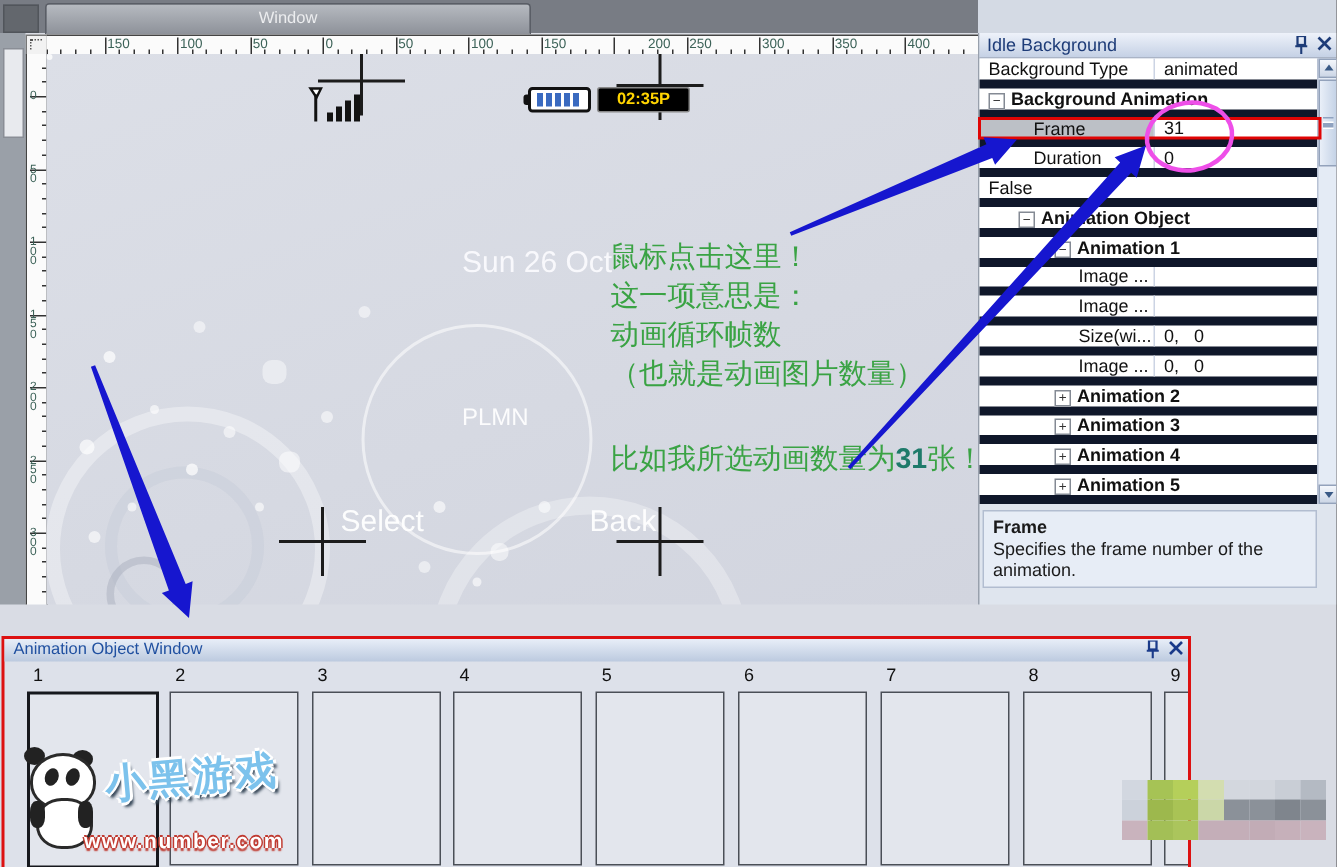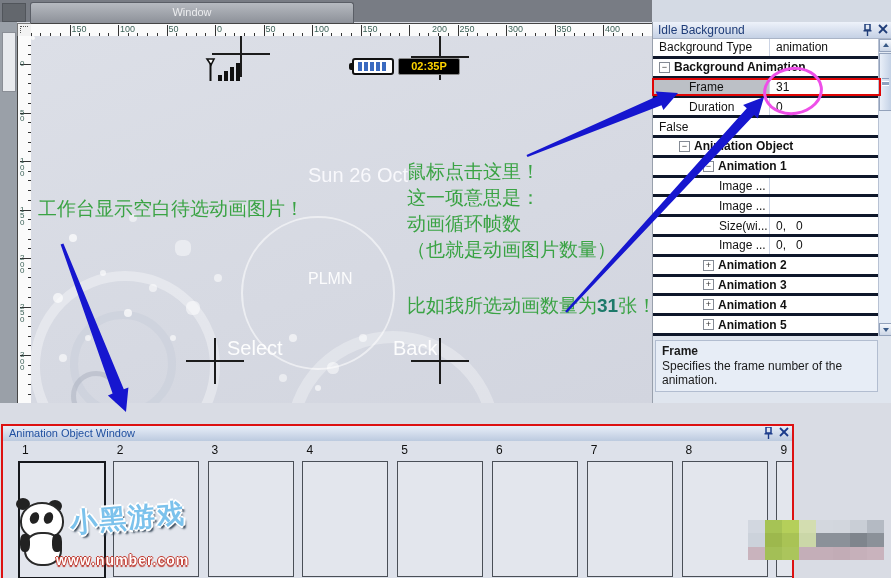--- a/index.html
+++ b/index.html
@@ -57,22 +57,22 @@
   .battery:before{content:"";position:absolute;left:-5px;top:3px;width:3px;height:7px;background:#111;border-radius:2px 0 0 2px;}
   .bbar{position:absolute;top:2px;width:4px;height:9px;background:#3a6ac0;}
   .timebadge{position:absolute;left:46px;top:0;width:62px;height:17px;background:#000;border:1px solid #888;
              border-radius:2px;color:#ffd400;font-size:11px;font-weight:bold;text-align:center;line-height:15px;box-sizing:border-box;}
   
   .rpanel{position:absolute;left:652px;top:22px;width:239px;height:381px;background:#dfe5ee;border-left:1px solid #98a0ac;box-sizing:border-box;}
   .rp-header{position:absolute;left:0;top:0;width:100%;height:17px;background:linear-gradient(#eef2fa,#c5d1e5);
              border-bottom:1px solid #aab4c6;color:#1e3c78;font-size:12px;line-height:16px;padding-left:5px;box-sizing:border-box;}
   .hdr-icons{position:absolute;right:3px;top:2px;display:flex;gap:6px;}
   .pg{position:absolute;left:0;top:17px;width:225px;height:297px;background:#fff;}
-  .pg-row{position:relative;height:19.8px;border-bottom:3px solid #0f172a;box-sizing:border-box;
-          display:flex;align-items:center;font-size:12px;color:#111;}
+  .pg-row{position:relative;height:19.8px;border-bottom:6px solid #0f172a;box-sizing:border-box;
+          display:flex;align-items:flex-end;font-size:12px;color:#111;}
   .pg-label{width:117px;height:100%;display:flex;align-items:center;box-sizing:border-box;border-right:1px solid #ccd4e4;}
   .pg-label.sel{background:#bcc0c6;}
   .pg-value{flex:1;padding-left:6px;white-space:pre;}
   .pg-cat{font-weight:bold;}
   .expander{display:inline-block;width:9px;height:9px;border:1px solid #848a94;background:#fff;color:#333;
             font-size:9px;line-height:8px;text-align:center;font-weight:normal;margin-right:4px;flex:none;}
   .red-box{position:absolute;left:-1px;top:-1px;right:-3px;bottom:-1px;border:2px solid #e00505;z-index:5;pointer-events:none;}
   .pink-ellipse{position:absolute;left:110px;top:-12px;width:54px;height:42px;border:3px solid #ee4fe8;
                 border-radius:50%;transform:rotate(-8deg);z-index:6;pointer-events:none;}
   .scrollbar{position:absolute;left:225px;top:17px;width:14px;height:297px;background:#e4ebf5;border-left:1px solid #b8c2d4;box-sizing:border-box;}
@@ -312,21 +312,20 @@
         <div class="bbar" style="left:28px;"></div>
       </div>
       <div class="timebadge">02:35P</div>
     </div>
 
     <div class="date">Sun 26 Oct</div>
     <div class="plmn">PLMN</div>
     <div class="softkey" style="left:196px;">Select</div>
     <div class="softkey" style="left:362px;">Back</div>
 
-    <div class="ann-green" style="left:7px;top:160px;">工作台显示空白待选动画图片！</div>
     <div class="ann-green" style="left:376px;top:123px;">
         <div>鼠标点击这里！</div>
         <div>这一项意思是：</div>
         <div>动画循环帧数</div>
         <div>（也就是动画图片数量）</div>
       </div>
   </div>
 
   <div class="count-line">
     <span>比如我所选动画数量为</span><span class="count-num">31</span><span>张！</span>
@@ -343,21 +342,21 @@
           </svg>
         <svg width="10" height="10" viewBox="0 0 10 10">
             <line x1="1" y1="1" x2="9" y2="9" stroke="#1e3c78" stroke-width="1.8"></line>
             <line x1="9" y1="1" x2="1" y2="9" stroke="#1e3c78" stroke-width="1.8"></line>
           </svg>
       </span>
     </div>
     <div class="pg">
         <div class="pg-row">
           <div class="pg-label" style="padding-left: 6px;">Background Type</div>
-          <div class="pg-value">animation</div>
+          <div class="pg-value">animated</div>
         </div>
         <div class="pg-row pg-cat">
           <span class="expander" style="margin-left: 6px;">−</span>
           <span>Background Animation</span>
         </div>
         <div class="pg-row">
           <div class="pg-label sel" style="padding-left: 36px;">Frame</div>
           <div class="pg-value">31</div>
           <div class="red-box"></div>
           <div class="pink-ellipse"></div>

